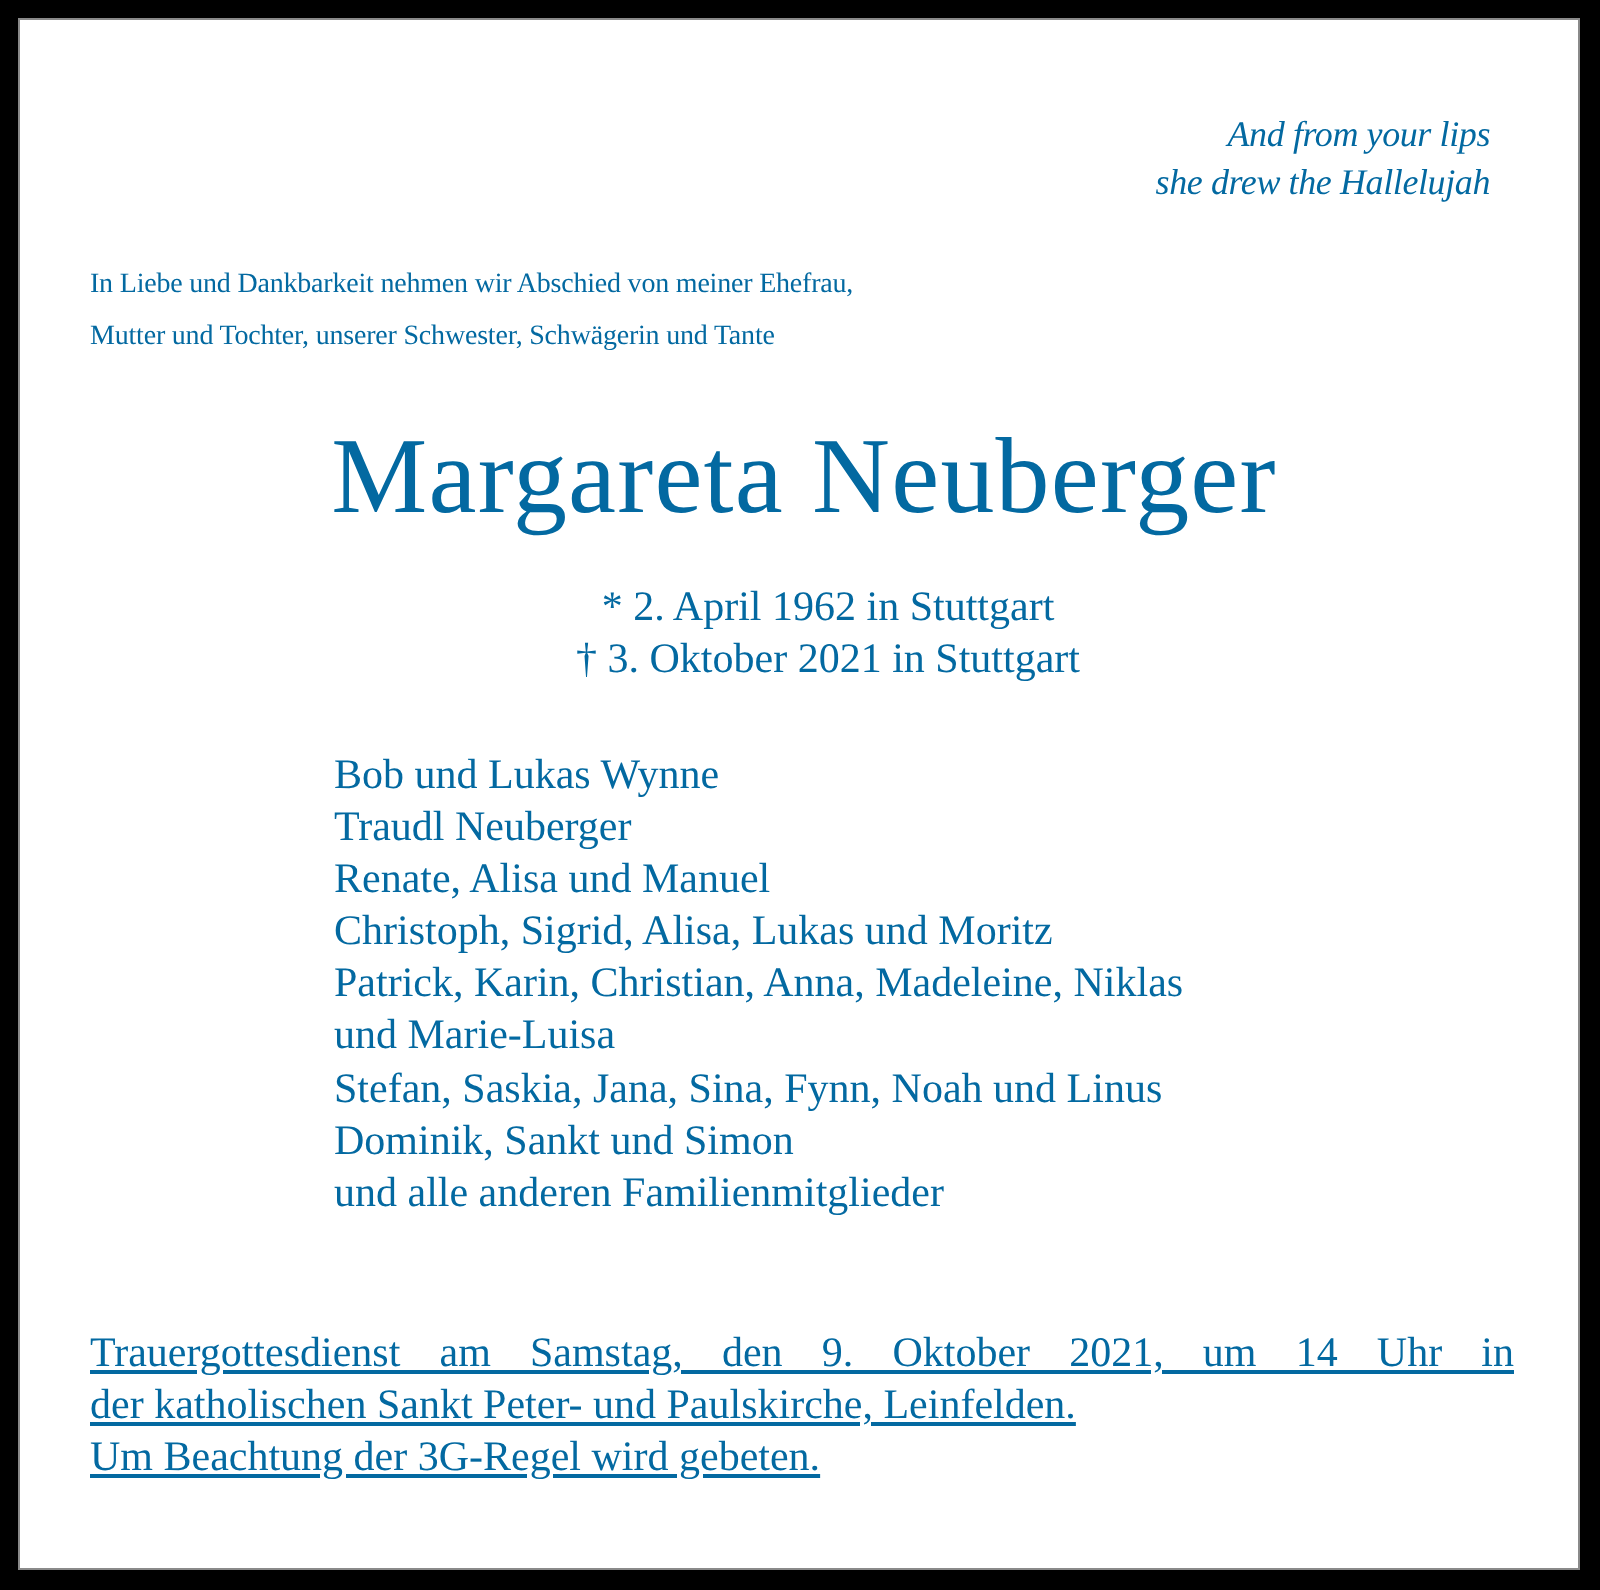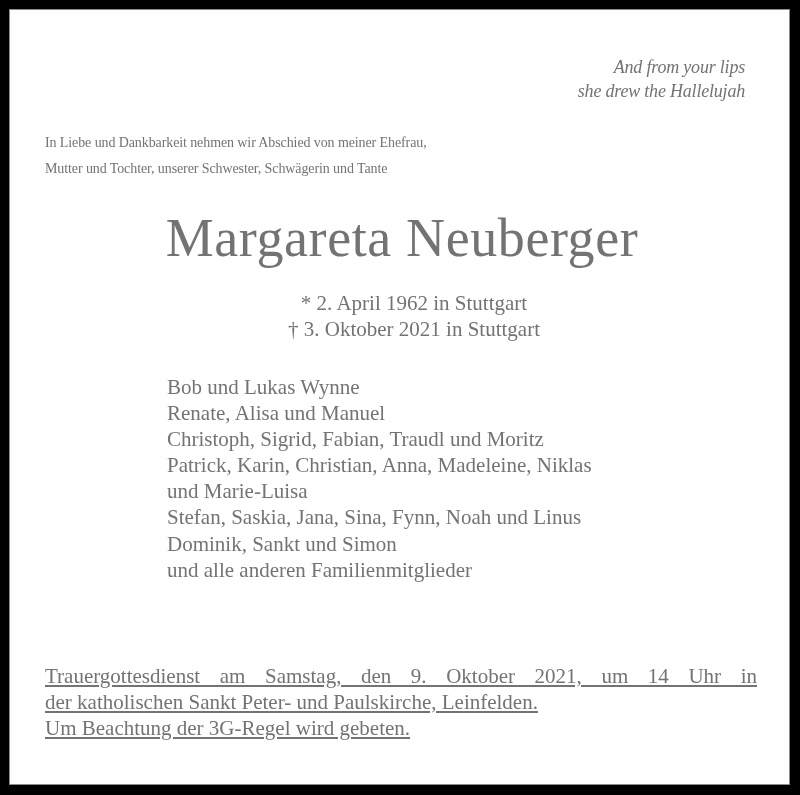--- a/index.html
+++ b/index.html
@@ -17,21 +17,21 @@
       position: absolute;
       left: 9px;
       top: 9px;
       width: 781px;
       height: 776px;
       background: #ffffff;
       box-shadow: inset 0 0 0 1px #8a8a8a;
     }
     .serif {
       font-family: "Liberation Serif", "DejaVu Serif", serif;
-      color: #737373;
+      color: #0369a1;
     }
     .quote {
       position: absolute;
       right: 45px;
       top: 46px;
       text-align: right;
       font-style: italic;
       font-size: 18px;
       line-height: 24px;
       letter-spacing: -0.2px;
@@ -112,22 +112,23 @@
 
 <div class="name serif">Margareta Neuberger</div>
 
 <div class="dates serif">
   <div>* 2. April 1962 in Stuttgart</div>
   <div>† 3. Oktober 2021 in Stuttgart</div>
 </div>
 
 <div class="family serif">
   <div>Bob und Lukas Wynne</div>
+  <div>Traudl Neuberger</div>
   <div>Renate, Alisa und Manuel</div>
-  <div>Christoph, Sigrid, Fabian, Traudl und Moritz</div>
+  <div>Christoph, Sigrid, Alisa, Lukas und Moritz</div>
   <div>Patrick, Karin, Christian, Anna, Madeleine, Niklas</div>
   <div>und Marie-Luisa</div>
   <div>Stefan, Saskia, Jana, Sina, Fynn, Noah und Linus</div>
   <div>Dominik, Sankt und Simon</div>
   <div>und alle anderen Familienmitglieder</div>
 </div>
 
 <div class="service serif">
   <div class="justified">Trauergottesdienst am Samstag, den 9. Oktober 2021, um 14 Uhr in</div>
   <div>der katholischen Sankt Peter- und Paulskirche, Leinfelden.</div>

